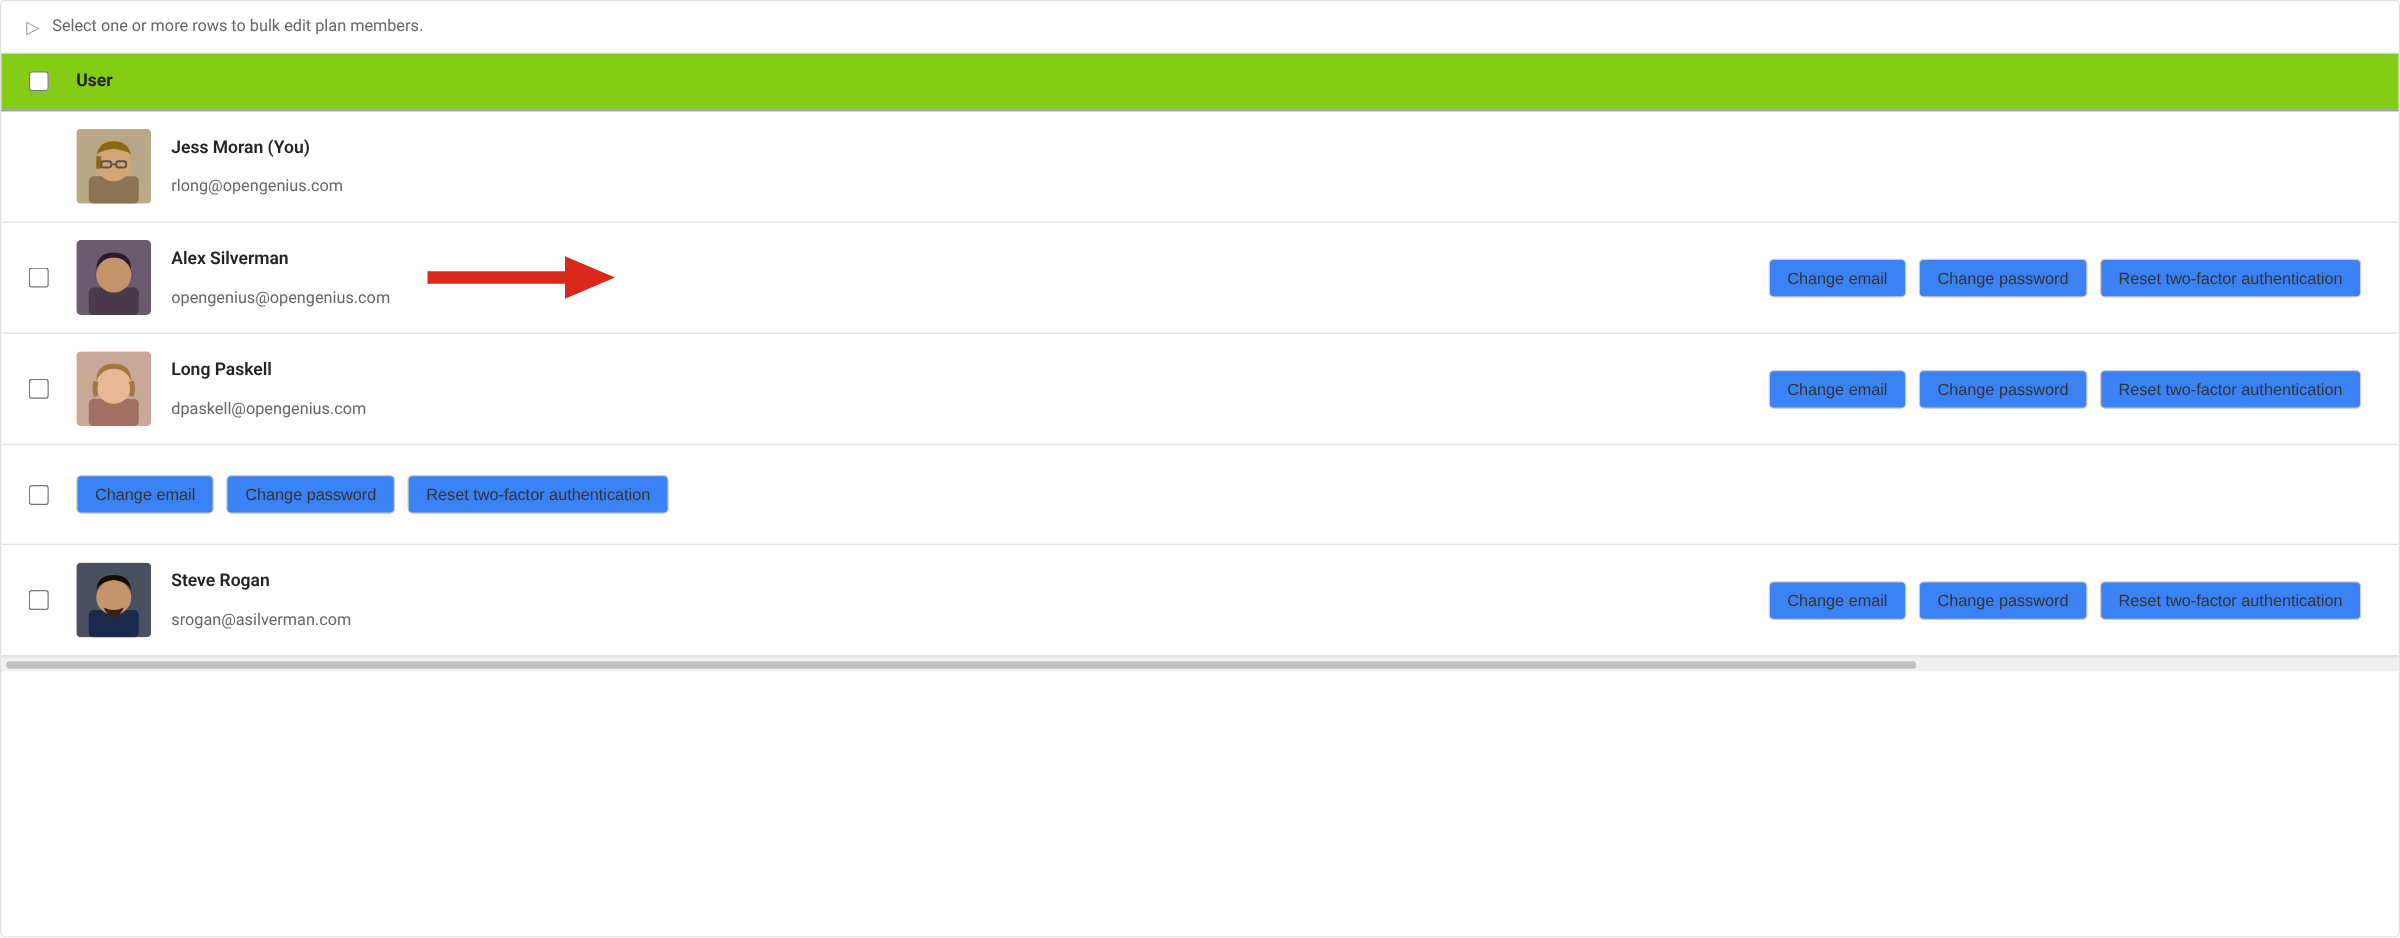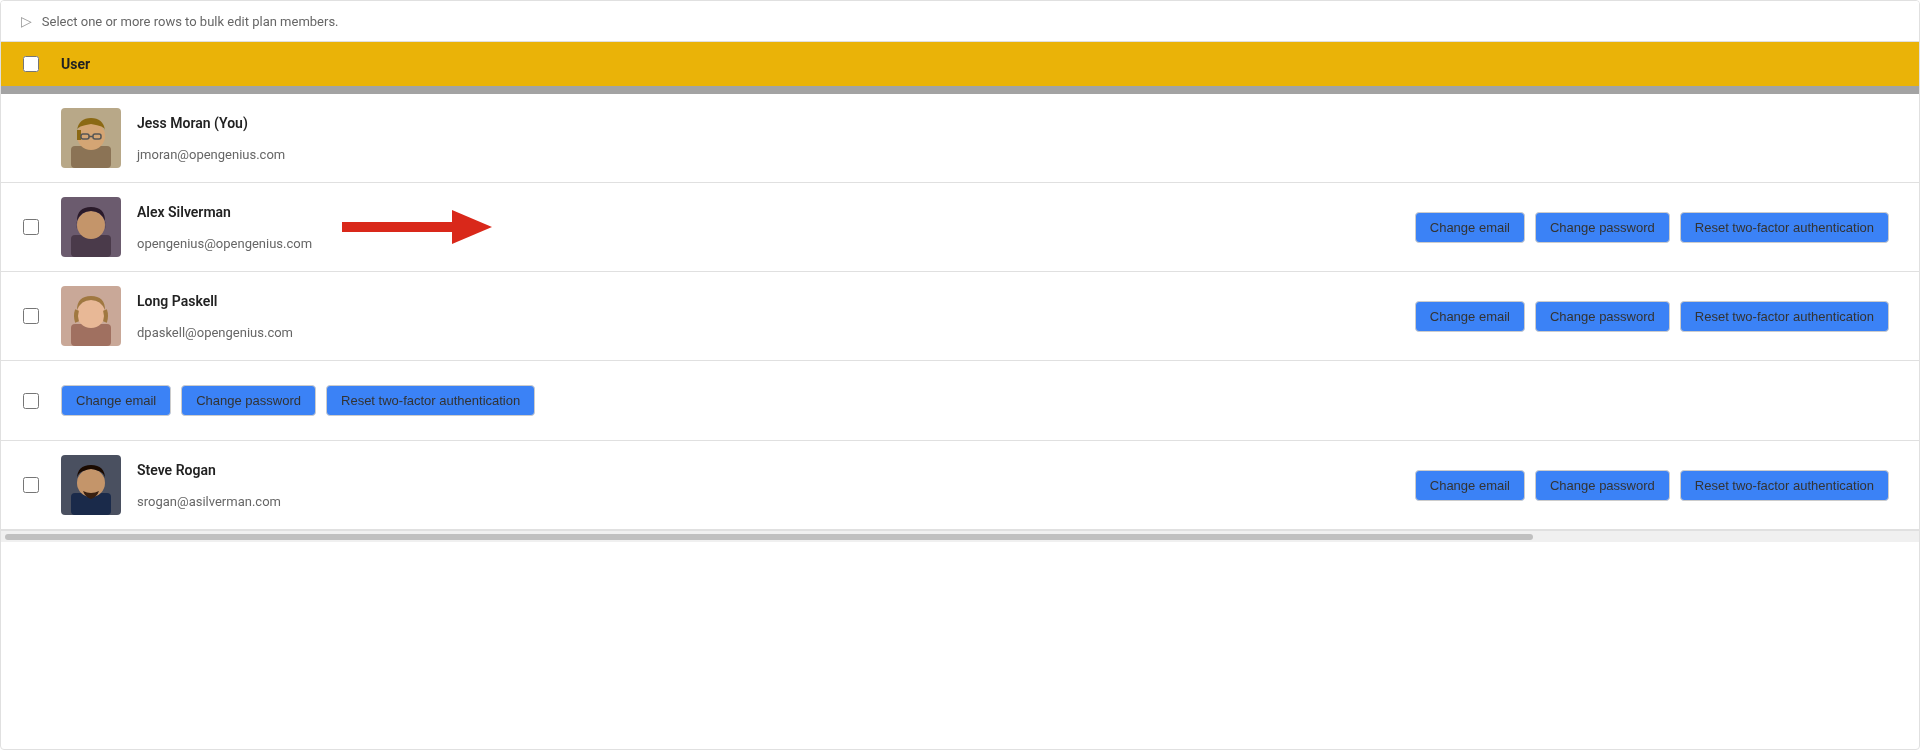--- a/index.html
+++ b/index.html
@@ -31,23 +31,23 @@
     }
 
     .info-bar .flag-icon {
       color: #999;
       font-size: 14px;
     }
 
     .table-header {
       display: grid;
       grid-template-columns: 60px 1fr;
-      border-bottom: 8px solid #a3a3a3;
+      border-bottom: 2px solid #a3a3a3;
       padding: 10px 0;
-      background: #eab308;
+      background: #84cc16;
     }
 
     .table-header .col-checkbox {
       display: flex;
       align-items: center;
       justify-content: center;
     }
 
     .table-header .col-user {
       font-weight: 700;
@@ -194,21 +194,21 @@
           <path d="M16 22 Q18 10 30 10 Q42 10 44 22 Q44 18 30 16 Q16 18 16 22Z" fill="#8B6914"></path>
           <rect x="16" y="22" width="4" height="10" fill="#8B6914"></rect>
 
           <rect x="20" y="26" width="8" height="5" rx="2" fill="none" stroke="#555" stroke-width="1.5"></rect>
           <rect x="32" y="26" width="8" height="5" rx="2" fill="none" stroke="#555" stroke-width="1.5"></rect>
           <line x1="28" y1="28.5" x2="32" y2="28.5" stroke="#555" stroke-width="1.5"></line>
         </svg>
       </div>
       <div class="user-details">
         <span class="user-name">Jess Moran (You)</span>
-        <span class="user-email">jmoran@opengenius.com</span>
+        <span class="user-email">rlong@opengenius.com</span>
       </div>
     </div>
   </div>
 
   <div class="table-row">
     <div class="row-checkbox">
       <input type="checkbox" style="">
     </div>
     <div class="user-info-cell">
       <div class="avatar-container">

